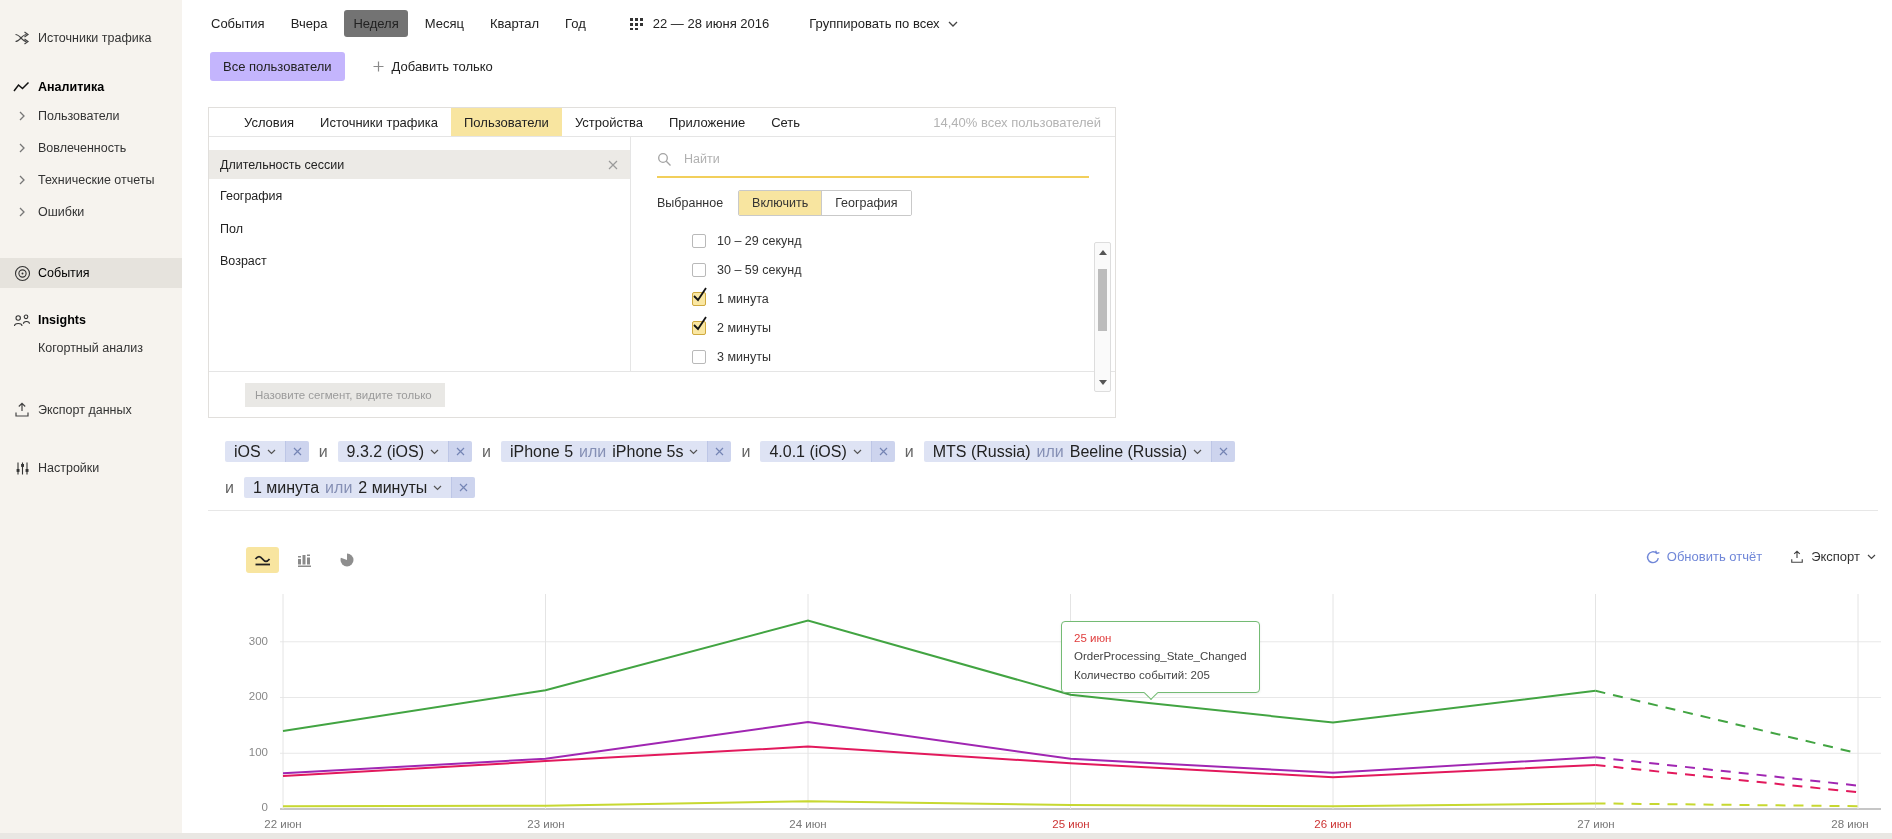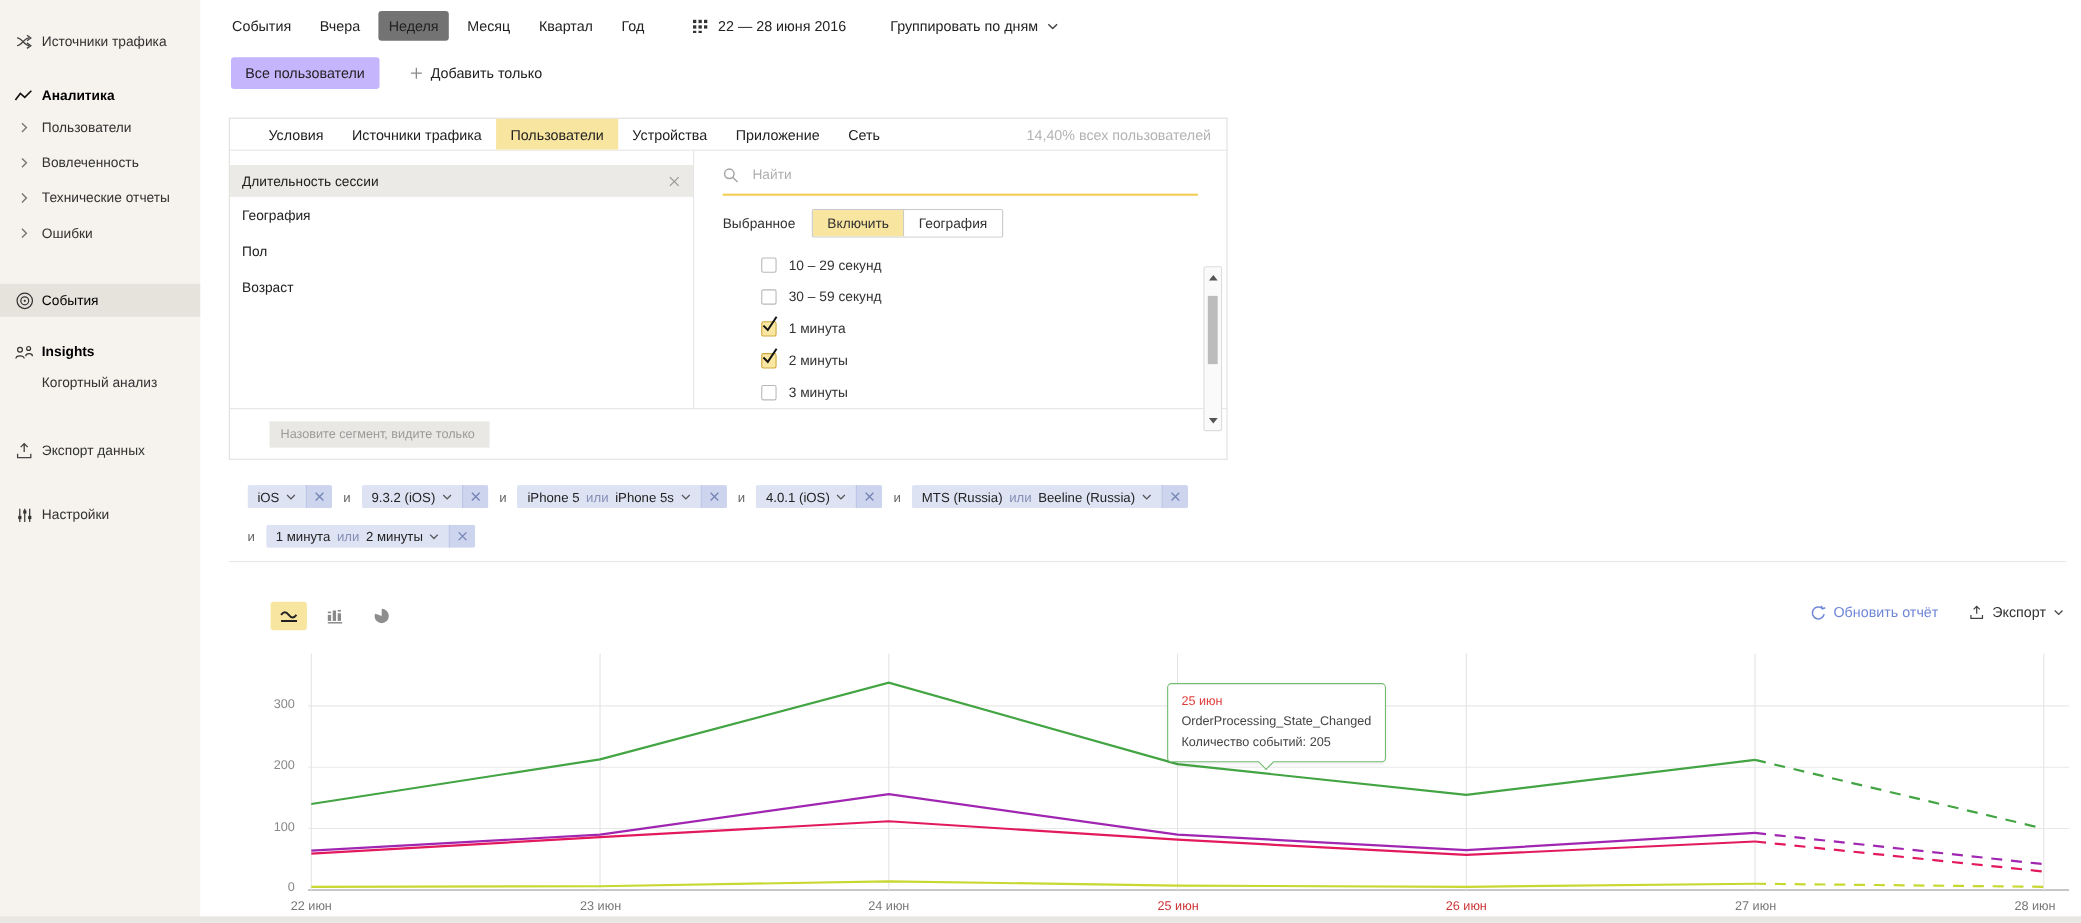--- a/index.html
+++ b/index.html
@@ -62,21 +62,21 @@
   .sb-up, .sb-down { position:absolute; left:0; width:15px; height:14px; display:flex; justify-content:center; align-items:center; cursor:pointer; }
   .sb-up { top:2px; } .sb-down { bottom:2px; }
   .tri-up { width:0; height:0; border-left:4px solid transparent; border-right:4px solid transparent; border-bottom:5px solid #555; }
   .tri-down { width:0; height:0; border-left:4px solid transparent; border-right:4px solid transparent; border-top:5px solid #555; }
   .sb-thumb { position:absolute; left:3px; top:26px; width:9px; height:62px; background:#bcbcbc; cursor:grab; }
   .panel-foot { border-top:1px solid #e5e5e5; height:46px; display:flex; align-items:center; padding-left:36px; }
   .panel-foot input { width:200px; height:24px; border:none; outline:none; background:#e9e8e5; font-size:11.5px; font-family:"Liberation Sans",sans-serif; color:#555; padding:0 10px; }
   .panel-foot input::placeholder { color:#9b9b9b; }
 
   
-  .chips { position:absolute; left:43px; top:441px; font-size:12px; }
+  .chips { position:absolute; left:43px; top:441px; font-size:16px; }
   .chip-row { display:flex; align-items:center; height:21px; margin-bottom:15px; }
   .andw { margin:0 10px; color:#666; }
   .andw.lead { margin-left:0; }
   .chip { display:flex; align-items:stretch; height:21px; border-radius:2px; overflow:hidden; cursor:pointer; }
   .chip-main { background:#dee3f4; display:flex; align-items:center; gap:6px; padding:0 9px; color:#222; white-space:nowrap; }
   .chip-main .or { color:#8690b5; }
   .chip-x { background:#cdd4ee; width:24px; display:flex; align-items:center; justify-content:center; border-left:1px solid #bdc6e6; cursor:pointer; }
 
   .hsep { position:absolute; left:26px; top:510px; width:1670px; height:1px; background:#e7e7e7; }
 
@@ -231,21 +231,21 @@
               <rect x="11" y="6" width="3" height="3"></rect>
               <rect x="6" y="11" width="3" height="2"></rect>
               <rect x="1" y="11" width="3" height="2"></rect>
             </g>
           </svg>
       </span>
       <span>22 — 28 июня 2016</span>
     </span>
 
     <span class="grouping">
-      <span>Группировать по дням</span>
+      <span>Группировать по всех</span>
       <span>
         <svg width="10" height="6" viewBox="0 0 10 6">
             <polyline points="1,1 5,5 9,1" stroke="#444" stroke-width="1.3" fill="none"></polyline>
           </svg>
       </span>
     </span>
   </div>
 
   <div class="segments">
     <span class="allusers-chip">Все пользователи</span>

